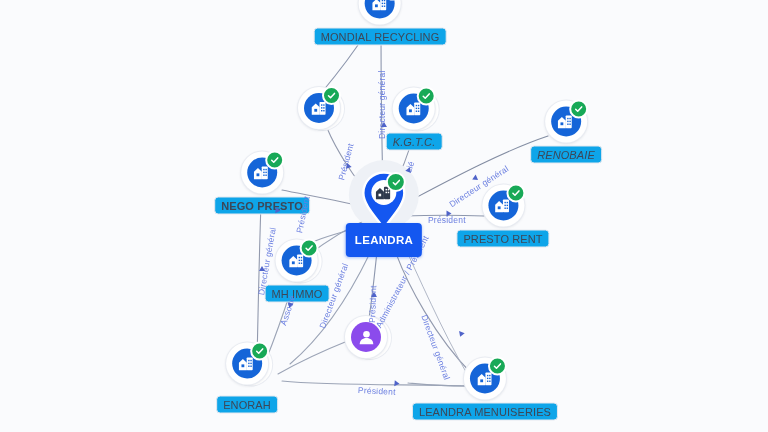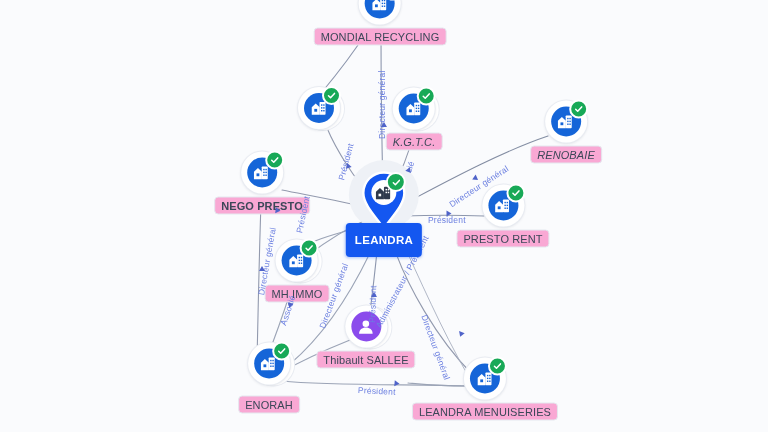--- a/index.html
+++ b/index.html
@@ -72,21 +72,21 @@
     background: #18a957;
     border: 2px solid #ffffff;
     display: flex;
     align-items: center;
     justify-content: center;
   }
   .badge svg { display: block; }
 
   .node-label {
     margin-top: 3px;
-    background: #f9a8d4;
+    background: #0ea5e9;
     border: 1px solid #e4e8ef;
     border-radius: 4px;
     padding: 2px 6px;
     font-size: 11px;
     color: #3c4758;
     white-space: nowrap;
     letter-spacing: .1px;
   }
 
   
@@ -358,23 +358,22 @@
       </div>
       <div class="node" style="left: 366px; top: 337px;">
         <div class="node-halo stacked">
           <div class="disc person">
             <svg width="17" height="17" viewBox="0 0 18 18" xmlns="http://www.w3.org/2000/svg">
               <circle cx="9" cy="5.6" r="3.5" fill="#ffffff"></circle>
               <path d="M1.8 16.2 C1.8 11.6 5.1 9.4 9 9.4 C12.9 9.4 16.2 11.6 16.2 16.2 Z" fill="#ffffff"></path>
             </svg>
           </div>
         </div>
-        <div class="node-label">Thibault SALLEE</div>
-      </div>
-      <div class="node" style="left: 269px; top: 378px; gap: 8px;">
+      </div>
+      <div class="node" style="left: 247px; top: 378px; gap: 8px;">
         <div class="node-halo stacked">
           <div class="disc">
             <svg width="17" height="17" viewBox="0 0 18 18" xmlns="http://www.w3.org/2000/svg">
               <rect x="9" y="2.2" width="6.4" height="13.4" rx="0.8" fill="#ffffff"></rect>
               <path d="M0.8 15.6 L0.8 7.6 L5 3.8 L9.2 7.6 L9.2 15.6 Z" fill="#ffffff"></path>
               <rect x="3.5" y="9.4" width="3" height="3" fill="#1565d8"></rect>
               <rect x="10.6" y="4.6" width="1.5" height="1.5" fill="#1565d8"></rect>
               <rect x="12.9" y="4.6" width="1.5" height="1.5" fill="#1565d8"></rect>
               <rect x="10.6" y="7.6" width="1.5" height="1.5" fill="#1565d8"></rect>
               <rect x="12.9" y="7.6" width="1.5" height="1.5" fill="#1565d8"></rect>

